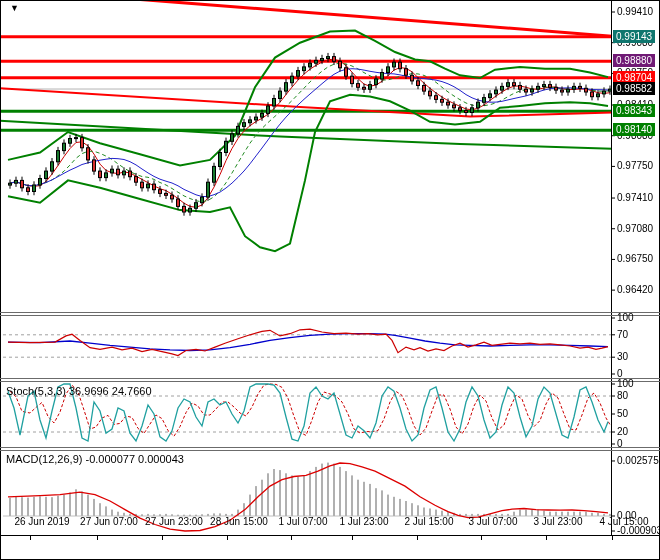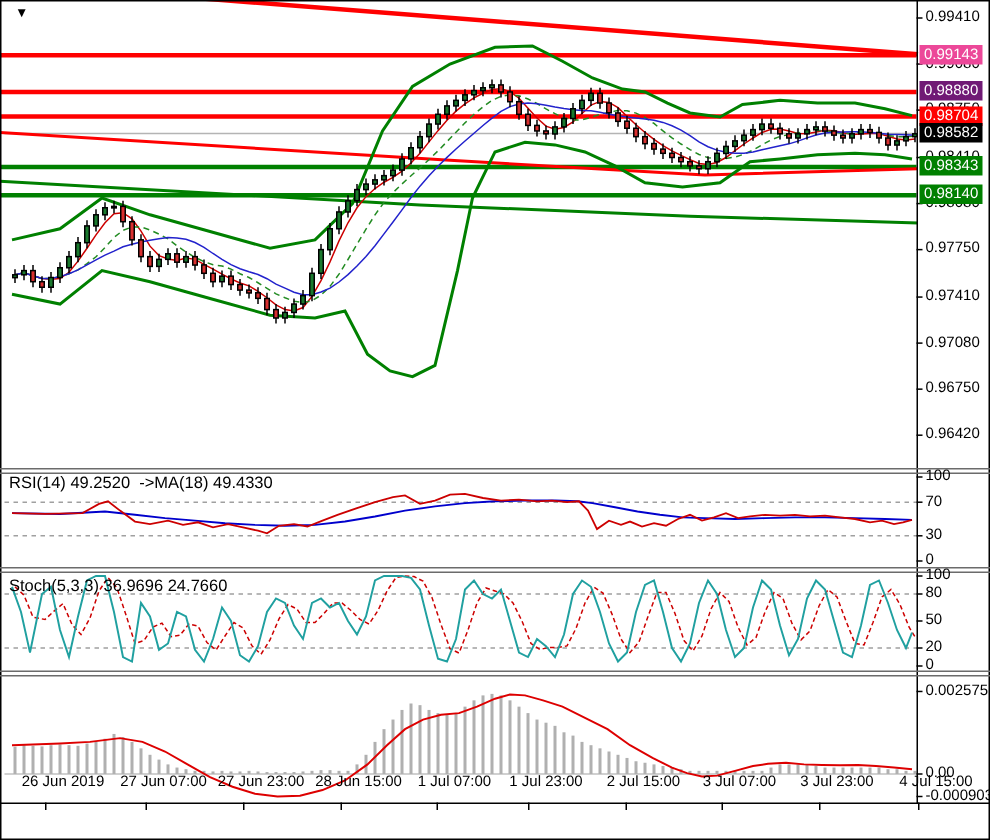--- a/index.html
+++ b/index.html
@@ -396,22 +396,22 @@
         <line x1="227.5" y1="535" x2="227.5" y2="540" stroke="#000"></line>
         <line x1="291.5" y1="535" x2="291.5" y2="540" stroke="#000"></line>
         <line x1="352.5" y1="535" x2="352.5" y2="540" stroke="#000"></line>
         <line x1="417.5" y1="535" x2="417.5" y2="540" stroke="#000"></line>
         <line x1="481.5" y1="535" x2="481.5" y2="540" stroke="#000"></line>
         <line x1="546.5" y1="535" x2="546.5" y2="540" stroke="#000"></line>
         <line x1="612.5" y1="535" x2="612.5" y2="540" stroke="#000"></line>
       </g>
     </svg>
   <span id="symbol-dropdown">▼</span>
-  <div class="lbl" style="left:6px;top:316px;">RSI(14) 49.2520  -&gt;MA(18) 49.4330</div>
   <div class="lbl" style="left:6px;top:385px;">Stoch(5,3,3) 36.9696 24.7660</div>
+  <div class="lbl" style="left:6px;top:453px;">MACD(12,26,9) -0.000077 0.000043</div>
   <div id="price-axis">
       <div class="tick-label" style="top: 6px; left: 4px;">0.99410</div>
       <div class="tick-label" style="top: 36.6966px; left: 4px;">0.99080</div>
       <div class="tick-label" style="top: 67.3932px; left: 4px;">0.98750</div>
       <div class="tick-label" style="top: 99.02px; left: 4px;">0.98410</div>
       <div class="tick-label" style="top: 129.717px; left: 4px;">0.98080</div>
       <div class="tick-label" style="top: 160.413px; left: 4px;">0.97750</div>
       <div class="tick-label" style="top: 192.04px; left: 4px;">0.97410</div>
       <div class="tick-label" style="top: 222.737px; left: 4px;">0.97080</div>
       <div class="tick-label" style="top: 253.433px; left: 4px;">0.96750</div>
@@ -421,21 +421,21 @@
       <div class="tick-label" style="top: 351.2px; left: 4px;">30</div>
       <div class="tick-label" style="top: 368px; left: 4px;">0</div>
       <div class="tick-label" style="top: 378px; left: 4px;">100</div>
       <div class="tick-label" style="top: 390px; left: 4px;">80</div>
       <div class="tick-label" style="top: 408px; left: 4px;">50</div>
       <div class="tick-label" style="top: 426px; left: 4px;">20</div>
       <div class="tick-label" style="top: 438px; left: 4px;">0</div>
       <div class="tick-label" style="top: 454.977px; left: 4px;">0.002575</div>
       <div class="tick-label" style="top: 510px; left: 4px;">0.00</div>
       <div class="tick-label" style="top: 525px; left: 4px;">-0.000903</div>
-      <div class="badge" style="top: 29.8363px; background: #ec4899; left: 0px;">0.99143</div>
+      <div class="badge" style="top: 29.8363px; background: #0f766e; left: 0px;">0.99143</div>
       <div class="badge" style="top: 54.3006px; background: #701a75; left: 0px;">0.98880</div>
       <div class="badge" style="top: 70.6721px; background: rgb(255, 0, 0); left: 0px;">0.98704</div>
       <div class="badge" style="top: 82.0206px; background: rgb(0, 0, 0); left: 0px;">0.98582</div>
       <div class="badge" style="top: 104.252px; background: rgb(0, 128, 0); left: 0px;">0.98343</div>
       <div class="badge" style="top: 123.135px; background: rgb(0, 128, 0); left: 0px; text-align: center;">0.98140</div>
     </div>
   <div id="time-axis">
       <div class="time-label" style="left: 30px; top: 4px;">26 Jun 2019</div>
       <div class="time-label" style="left: 97px; top: 4px;">27 Jun 07:00</div>
       <div class="time-label" style="left: 162px; top: 4px;">27 Jun 23:00</div>

